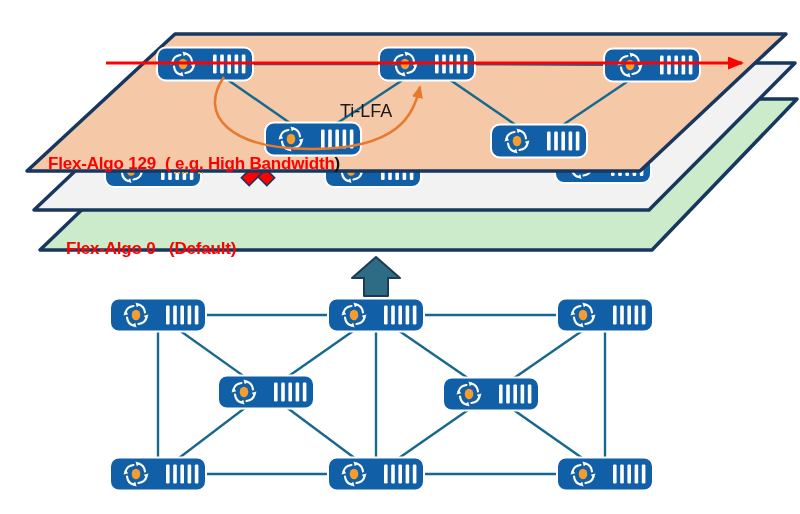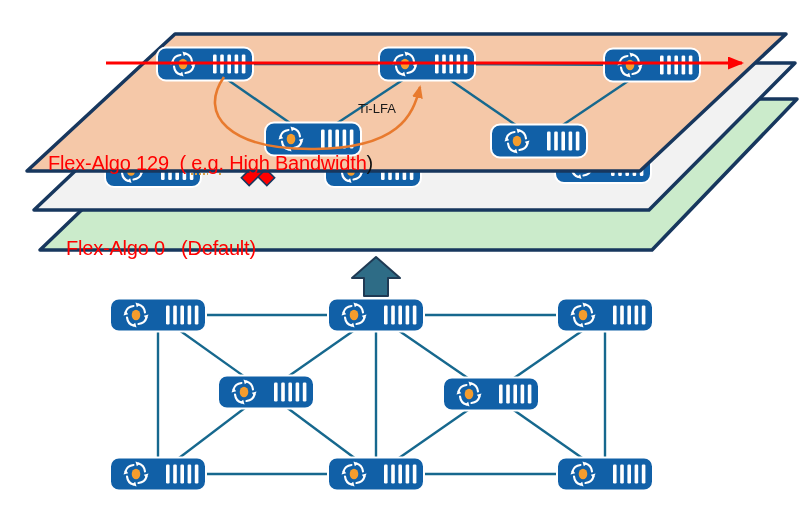--- a/index.html
+++ b/index.html
@@ -1,27 +1,27 @@
 <!DOCTYPE html>
 <html><head>
 <meta charset="utf-8">
 <style>
   html,body{margin:0;padding:0;background:#fff;}
   .canvas{position:relative;width:800px;height:514px;background:#fff;overflow:hidden;
           font-family:"Liberation Sans",sans-serif;}
   .canvas svg{position:absolute;left:0;top:0;}
-  .plane-label{position:absolute;font-weight:normal;font-size:20px;line-height:17px;
+  .plane-label{position:absolute;font-weight:bold;font-size:17px;line-height:17px;
                white-space:pre;letter-spacing:-0.2px;}
   #label-flex129{left:48px;top:155px;}
   #label-flex128{left:65px;top:190px;}
   #label-flex0{left:66px;top:240px;}
   .seg-red{color:#FF0000;}
   .seg-red-dotted{color:#FF0000;text-decoration:underline dotted #DB9E43 2px;text-underline-offset:3px;}
   .seg-black{color:#111111;}
-  .tilfa-label{position:absolute;left:358px;top:101px;font-size:13px;color:#1a1a1a;}
+  .tilfa-label{position:absolute;left:340px;top:101px;font-size:18px;color:#1a1a1a;}
 </style>
 </head>
 <body>
 
 <div class="canvas">
   <svg id="diagram" width="800" height="514" viewBox="0 0 800 514">
       <defs>
         <g id="routerDef">
           <rect x="0" y="0" width="96" height="33" rx="9" fill="#1160A7" stroke="#FFFFFF" stroke-width="2"></rect>
           <rect x="56" y="7" width="3.6" height="19" rx="1.2" fill="#fff"></rect>

